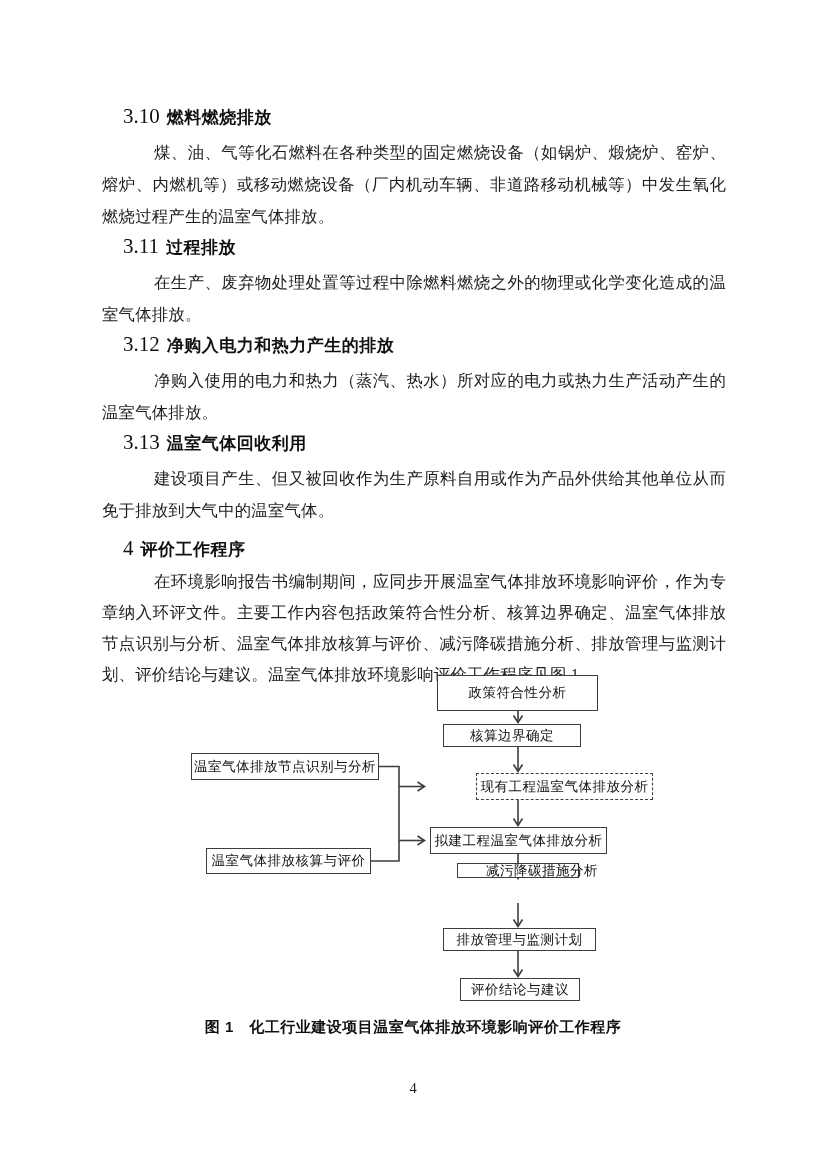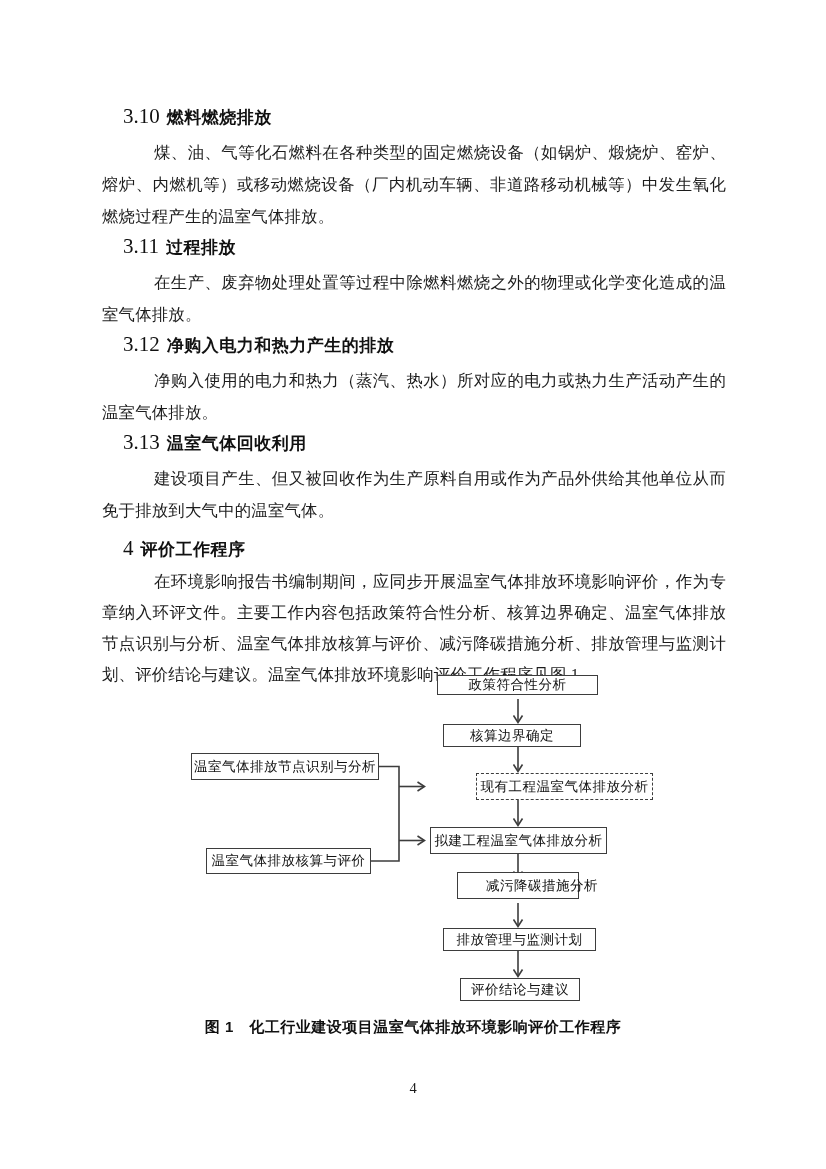--- a/index.html
+++ b/index.html
@@ -59,25 +59,25 @@
     justify-content: center;
     font-family: "Liberation Sans", sans-serif;
     font-size: 13.5px;
     letter-spacing: 0.5px;
     color: #111111;
     white-space: nowrap;
   }
   .node.dashed { border-style: dashed; }
 
   
-  .n-a { left: 437px; top: 4px;   width: 161px; height: 20px; }
+  .n-a { left: 437px; top: 4px;   width: 161px; height: 36px; }
   .n-b { left: 443px; top: 53px;  width: 138px; height: 23px; }
   .n-c { left: 430px; top: 102px; width: 177px; height: 27px; margin-left: 46px; }
   .n-d { left: 430px; top: 156px; width: 177px; height: 27px; }
-  .n-e { left: 457px; top: 201px; width: 122px; height: 27px; padding-left: 48px; }
+  .n-e { left: 457px; top: 192px; width: 122px; height: 15px; padding-left: 48px; }
   .n-f { left: 443px; top: 257px; width: 153px; height: 23px; }
   .n-g { left: 460px; top: 307px; width: 120px; height: 23px; }
   .n-s1 { left: 191px; top: 82px;  width: 188px; height: 27px; }
   .n-s2 { left: 206px; top: 177px; width: 165px; height: 26px; }
 
   .caption {
     position: absolute;
     left: 0; top: 1018px;
     width: 100%;
     text-align: center;

